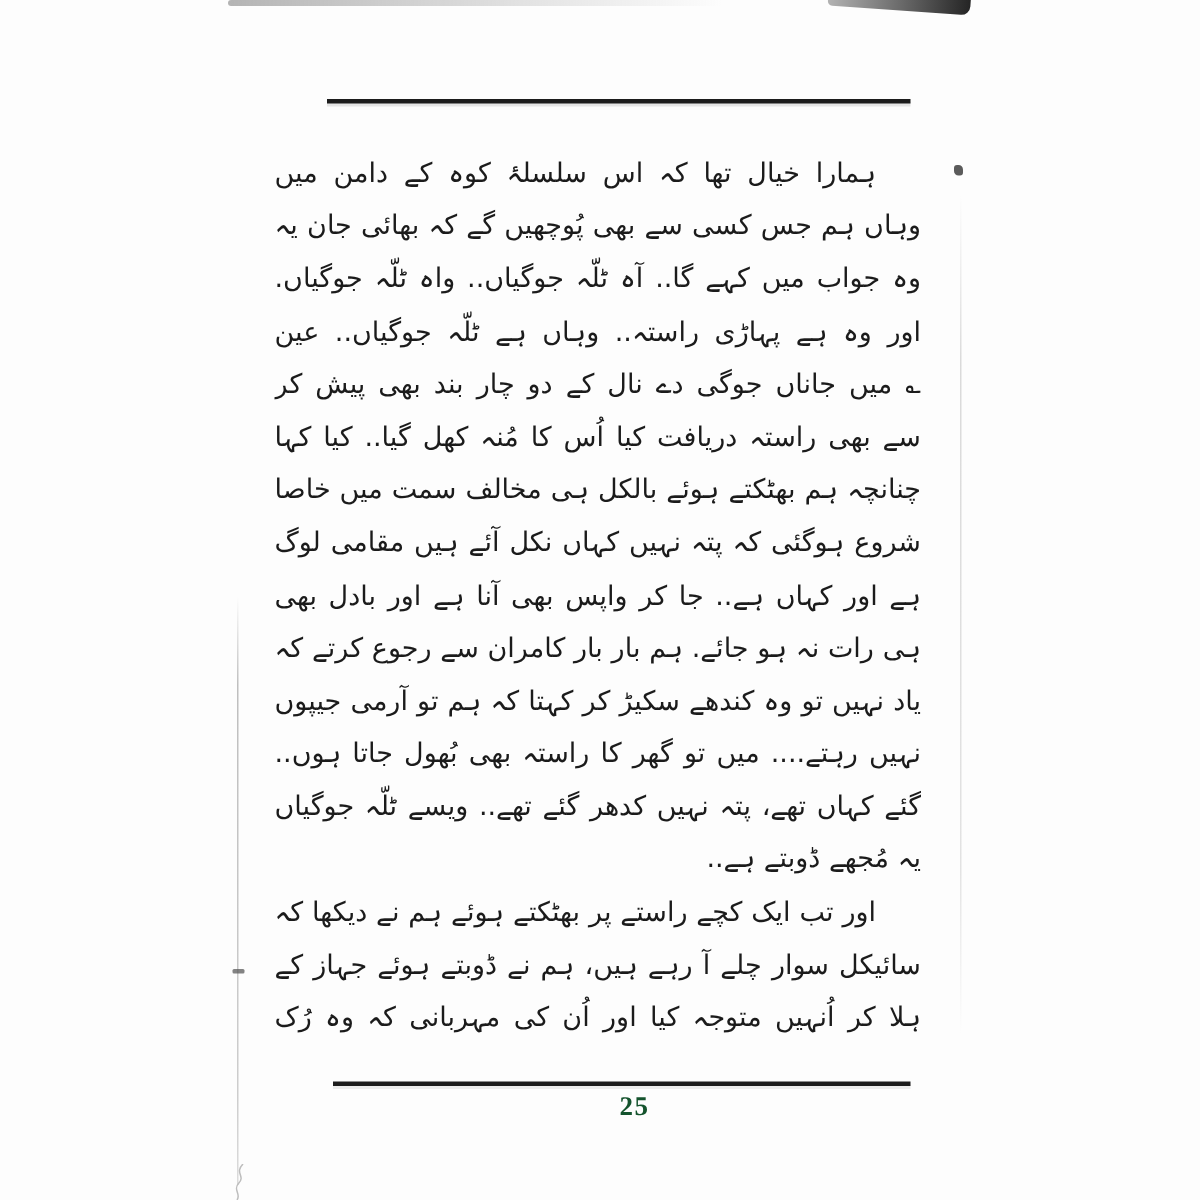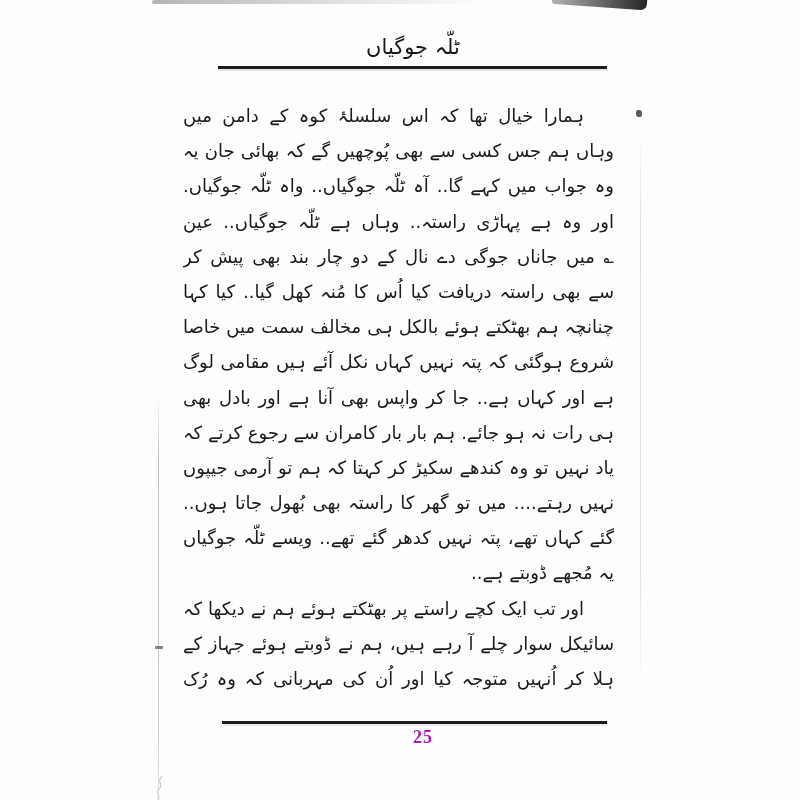--- a/index.html
+++ b/index.html
@@ -81,39 +81,38 @@
   .footer-rule {
     position: absolute; left: 222px; top: 721px; width: 385px; height: 2.5px;
     background: #1c1c1c;
     box-shadow: 0 2px 0 rgba(140,140,140,.15);
   }
   .page-number {
     position: absolute; left: 373px; top: 727px; width: 100px;
     text-align: center;
     font-family: "Liberation Serif", serif;
     font-size: 18px; font-weight: 600; letter-spacing: 1px;
-    color: #a21caf;
+    color: #14532d;
   }
 </style>
 </head>
 <body>
 
 <div class="scan-page">
 
   <div class="top-smudge"></div>
   <div class="top-right-streak"></div>
   <div class="left-page-edge"></div>
   <div class="left-edge-dash"></div>
   <svg class="left-edge-squiggle" viewBox="0 0 18 24">
     <path d="M12 0 C 6 6, 14 8, 9 13 C 5 17, 11 20, 8 24" fill="none" stroke="#bdbdbd" stroke-width="1"></path>
   </svg>
   <div class="right-page-edge"></div>
   <div class="stray-speck"></div>
 
-  <div class="header-title">ٹلّہ جوگیاں</div>
   <div class="header-rule"></div>
 
   <div class="body-text">
     <div class="text-line indent">ہمارا خیال تھا کہ اس سلسلۂ کوہ کے دامن میں جہاں کہیں بھی کُچھ آبادی ہے</div>
     <div class="text-line">وہاں ہم جس کسی سے بھی پُوچھیں گے کہ بھائی جان یہ ٹلّہ جوگیاں کو کونسا راستہ جاتا ہے تو</div>
     <div class="text-line">وہ جواب میں کہے گا.. آہ ٹلّہ جوگیاں.. واہ ٹلّہ جوگیاں. واہ جی واہ ٹلّہ جوگیاں</div>
     <div class="text-line">اور وہ ہے پہاڑی راستہ.. وہاں ہے ٹلّہ جوگیاں.. عین ممکن ہے کہ وہ تالیاں بجاتا ہوا</div>
     <div class="text-line">؎ میں جاناں جوگی دے نال کے دو چار بند بھی پیش کر دے.. لیکن.. ہم نے جس کسی</div>
     <div class="text-line">سے بھی راستہ دریافت کیا اُس کا مُنہ کھل گیا.. کیا کہا کیا جوگیاں.. کونسا ٹلّہ جوگیاں..</div>
     <div class="text-line">چنانچہ ہم بھٹکتے ہوئے بالکل ہی مخالف سمت میں خاصا فاصلہ طے کر گئے اور اب فکرمندی</div>

